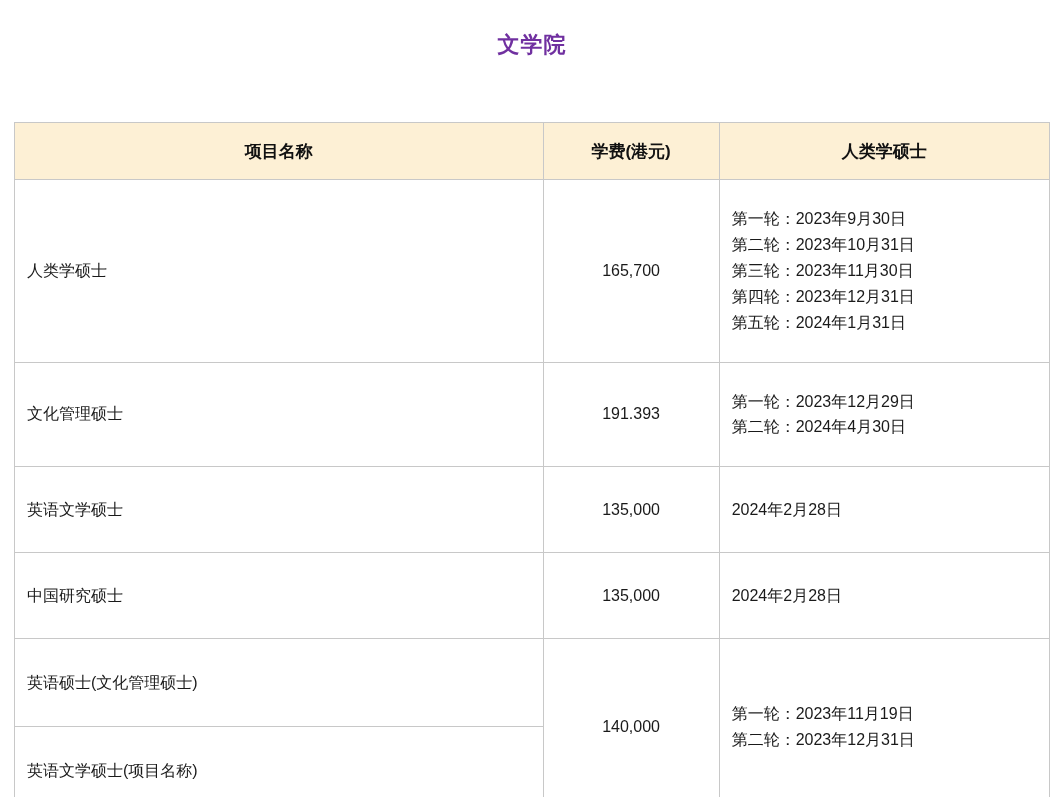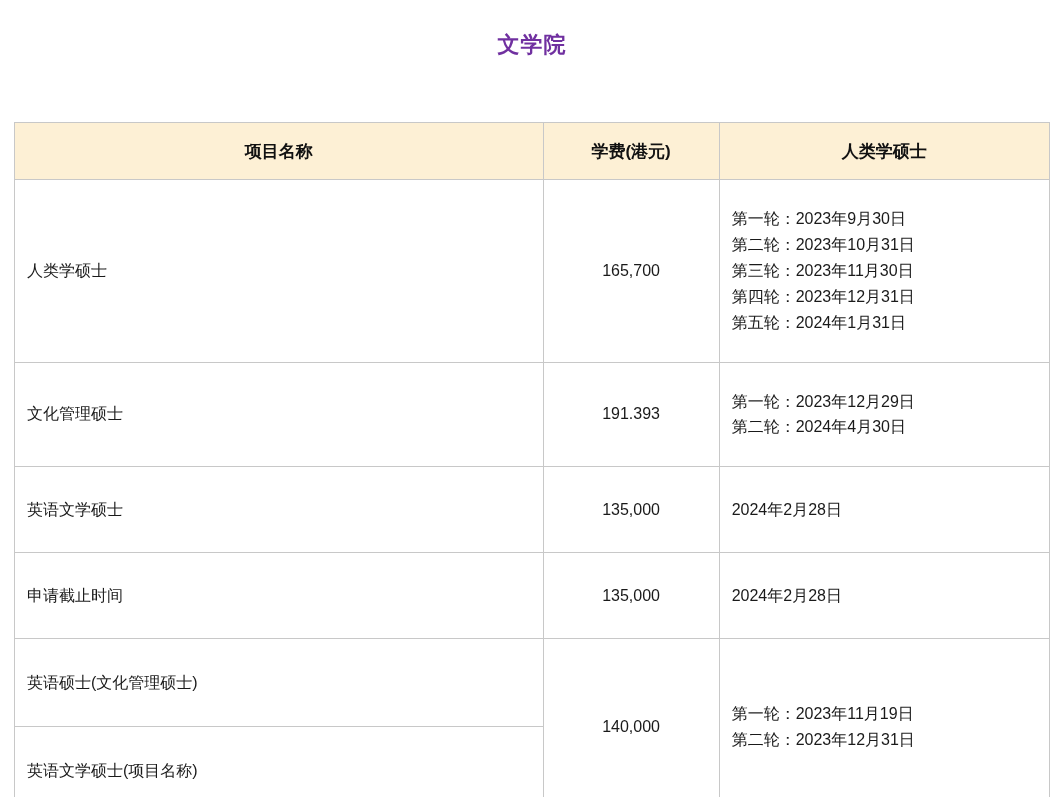--- a/index.html
+++ b/index.html
@@ -123,21 +123,21 @@
           </td>
         </tr>
 
         <tr class="row-std">
           <td class="name-cell">英语文学硕士</td>
           <td class="fee-cell">135,000</td>
           <td class="dead-cell">2024年2月28日</td>
         </tr>
 
         <tr class="row-std">
-          <td class="name-cell">申请截止时间</td>
+          <td class="name-cell">中国研究硕士</td>
           <td class="fee-cell">135,000</td>
           <td class="dead-cell">2024年2月28日</td>
         </tr>
 
         <tr class="row-pair">
           <td class="name-cell">英语硕士(文化管理硕士)</td>
           <td class="fee-cell" rowspan="2">140,000</td>
           <td class="dead-cell" rowspan="2">
             <div class="dl-line">第一轮：2023年11月19日</div>
             <div class="dl-line">第二轮：2023年12月31日</div>

